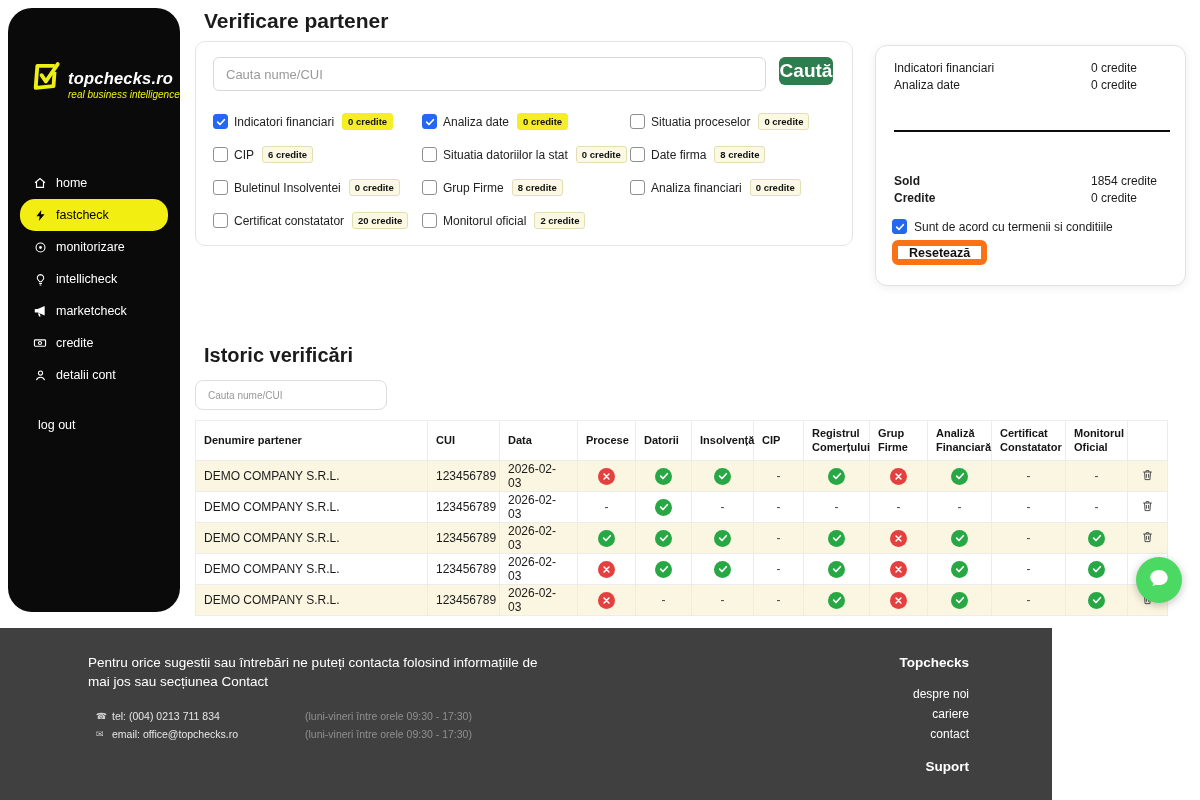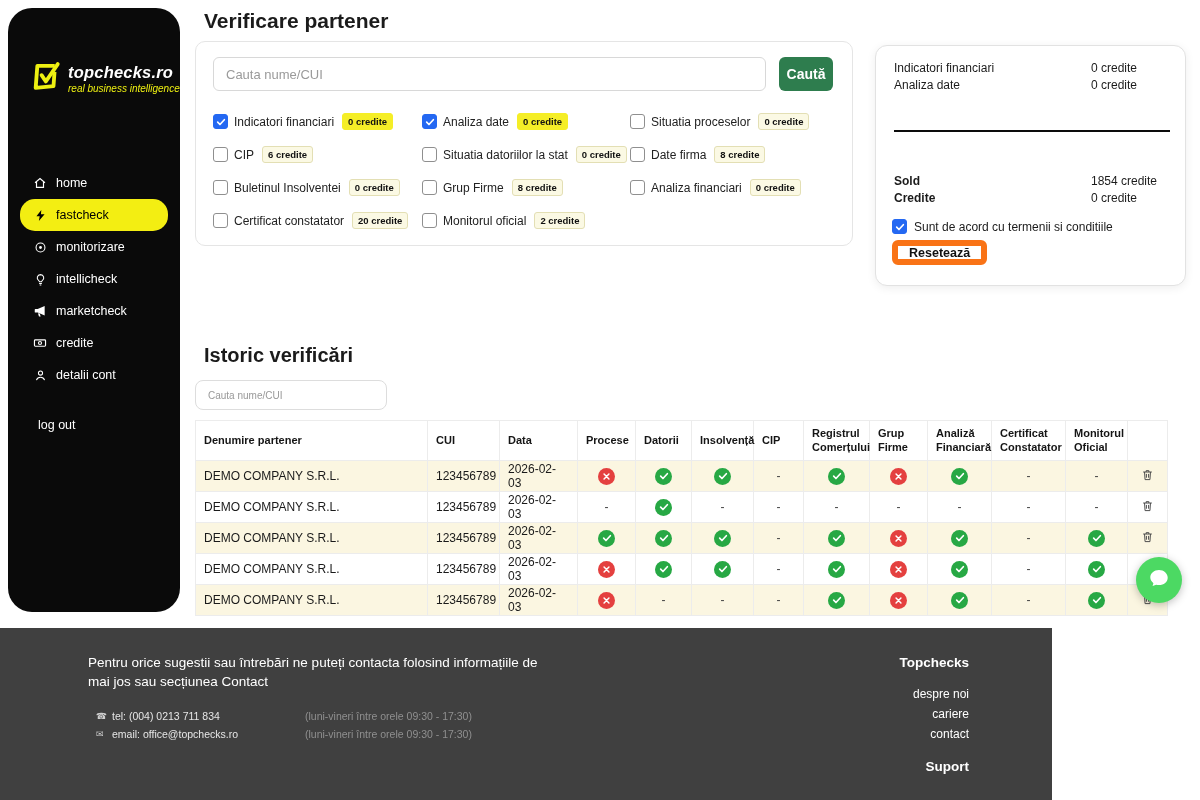--- a/index.html
+++ b/index.html
@@ -1,36 +1,36 @@
 <!DOCTYPE html>
 <html><head>
 <meta charset="utf-8">
 <style>
   *{margin:0;padding:0;box-sizing:border-box;}
   html,body{width:1200px;height:800px;overflow:hidden;}
   body{position:relative;background:#ffffff;font-family:"Liberation Sans","DejaVu Sans",sans-serif;color:#1b1b1b;}
 
   
   .sidebar{position:absolute;left:8px;top:8px;width:172px;height:604px;background:#0a0a0a;border-radius:24px;}
-  .logo{position:absolute;left:20px;top:48px;display:flex;align-items:center;gap:6px;}
+  .logo{position:absolute;left:20px;top:48px;display:flex;align-items:flex-end;gap:6px;}
   .logo-text{display:flex;flex-direction:column;}
   .logo-title{font-style:italic;font-weight:700;font-size:16.5px;color:#fff;letter-spacing:.2px;}
   .logo-sub{font-style:italic;font-size:10px;color:#eef011;margin-top:1px;align-self:flex-end;}
   .side-menu{position:absolute;left:12px;right:12px;top:159px;}
   .side-item{display:flex;align-items:center;gap:9px;height:32px;padding-left:13px;color:#fff;font-size:12.5px;border-radius:15px;cursor:pointer;}
   .side-item.active{background:#f3ee12;color:#000;}
   .side-icon{display:inline-flex;width:14px;justify-content:center;}
   .logout{position:absolute;left:30px;top:410px;color:#fff;font-size:12.5px;cursor:pointer;}
 
   
   .page-title{position:absolute;left:204px;top:9px;font-size:21px;font-weight:700;}
   .search-card{position:absolute;left:195px;top:41px;width:658px;height:205px;background:#fff;border:1px solid #e5e5e5;border-radius:10px;}
   .main-search{position:absolute;left:17px;top:15px;width:553px;height:34px;border:1px solid #d8d8d8;border-radius:6px;font-size:13px;padding:0 12px;color:#333;outline:none;font-family:inherit;}
   .main-search::placeholder{color:#9a9a9a;}
-  .search-btn{position:absolute;left:583px;top:15px;width:54px;height:34px;background:#2e7d4e;color:#fff;border:none;border-radius:6px;font-size:14px;font-weight:700;cursor:pointer;font-family:inherit;}
+  .search-btn{position:absolute;left:583px;top:15px;width:54px;height:28px;background:#2e7d4e;color:#fff;border:none;border-radius:6px;font-size:19px;font-weight:700;cursor:pointer;font-family:inherit;}
   .options-grid{position:absolute;left:17px;top:63px;display:grid;grid-template-columns:209px 208px auto;grid-auto-rows:33px;align-items:center;}
   .opt{display:flex;align-items:center;gap:6px;white-space:nowrap;font-size:12px;color:#222;cursor:pointer;}
   .cb{width:15px;height:15px;border:1.5px solid #8f8f8f;border-radius:3px;background:#fff;display:inline-flex;align-items:center;justify-content:center;flex:0 0 15px;}
   .cb.on{background:#2468f2;border-color:#2468f2;}
   .badge{font-size:9.5px;font-weight:700;color:#111;background:#fbf9e4;border:1px solid #e3dfb4;border-radius:3px;padding:2px 5px;margin-left:2px;}
   .badge.hot{background:#f5ee27;border-color:#f5ee27;}
 
   
   .sum-card{position:absolute;left:875px;top:45px;width:311px;height:241px;background:#fff;border:1px solid #e2e2e2;border-radius:12px;box-shadow:0 2px 10px rgba(0,0,0,.07);}
   .sum-row{position:absolute;left:18px;right:18px;height:16px;font-size:12px;}

